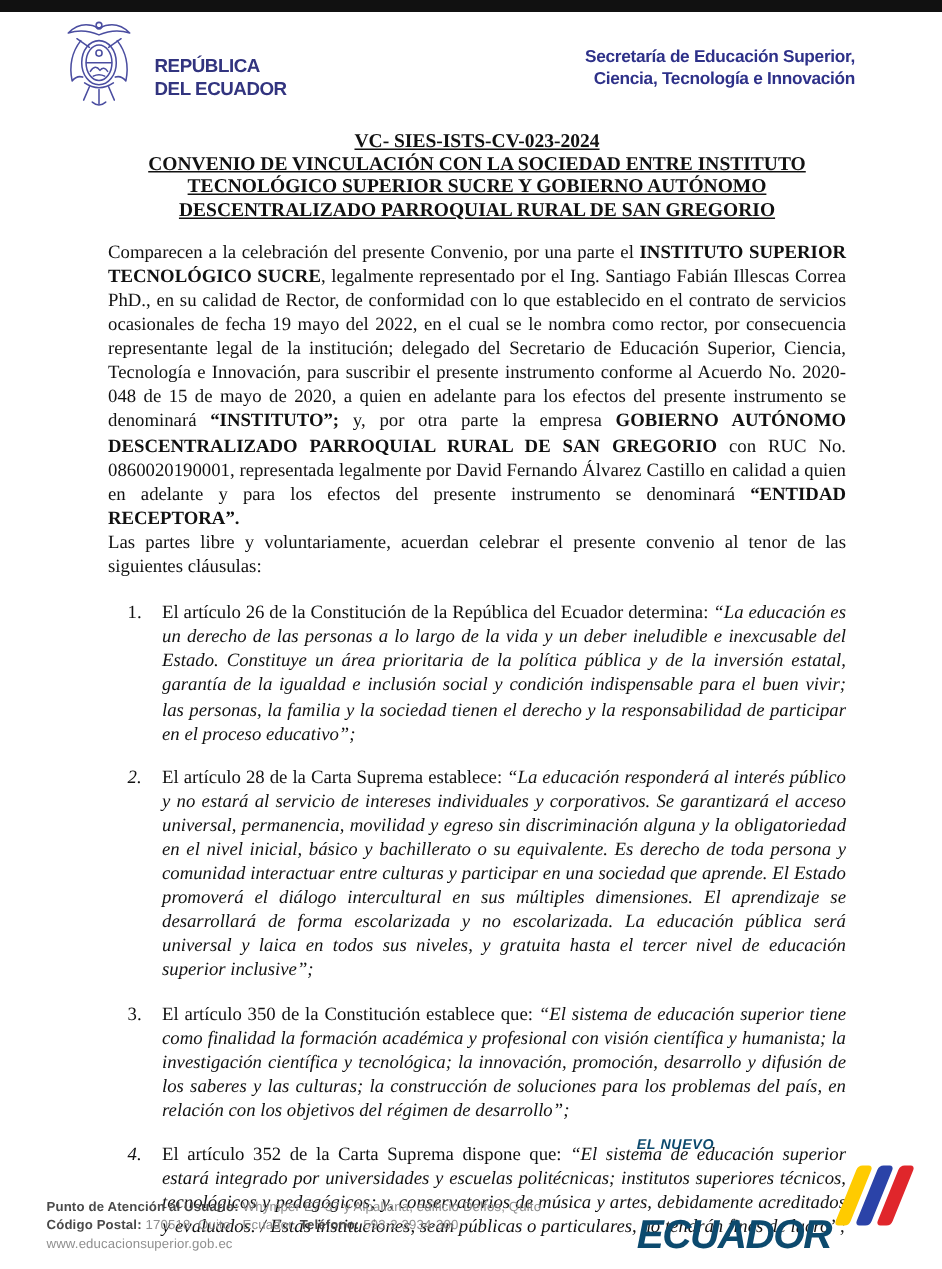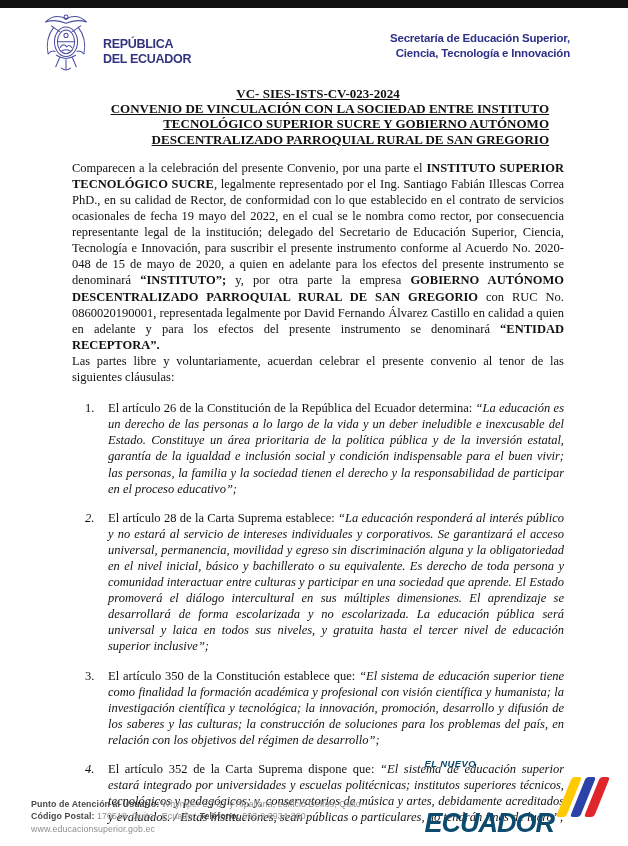--- a/index.html
+++ b/index.html
@@ -54,21 +54,21 @@
     left: 72px;
     right: 64px;
   }
   .title-block {
     text-align: center;
     font-weight: bold;
     font-size: 13px;
     line-height: 15.2px;
     text-decoration: underline;
   }
-  .doc-title { max-width: 462px; margin: 0 auto; text-align: right; }
+  .doc-title { max-width: 462px; margin: 0 auto; }
   .body-text {
     margin-top: 13px;
     font-size: 12.5px;
     line-height: 16.1px;
     text-align: justify;
   }
   .para2 { margin-top: 0; }
   .clause-heading {
     margin-top: 17px;
     font-weight: bold;

